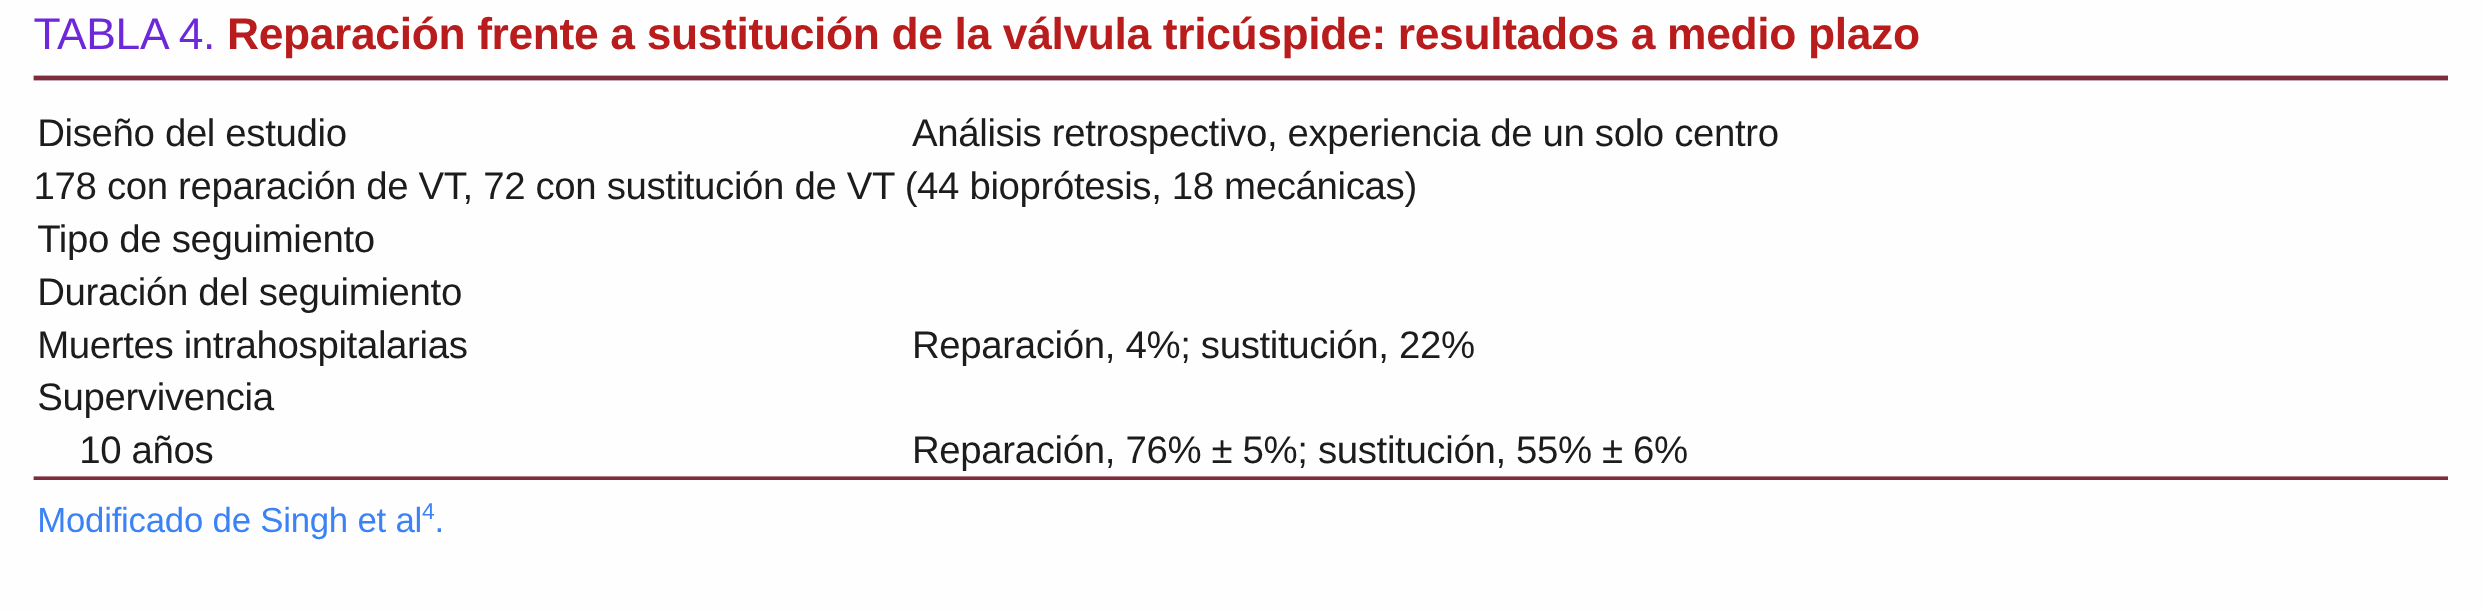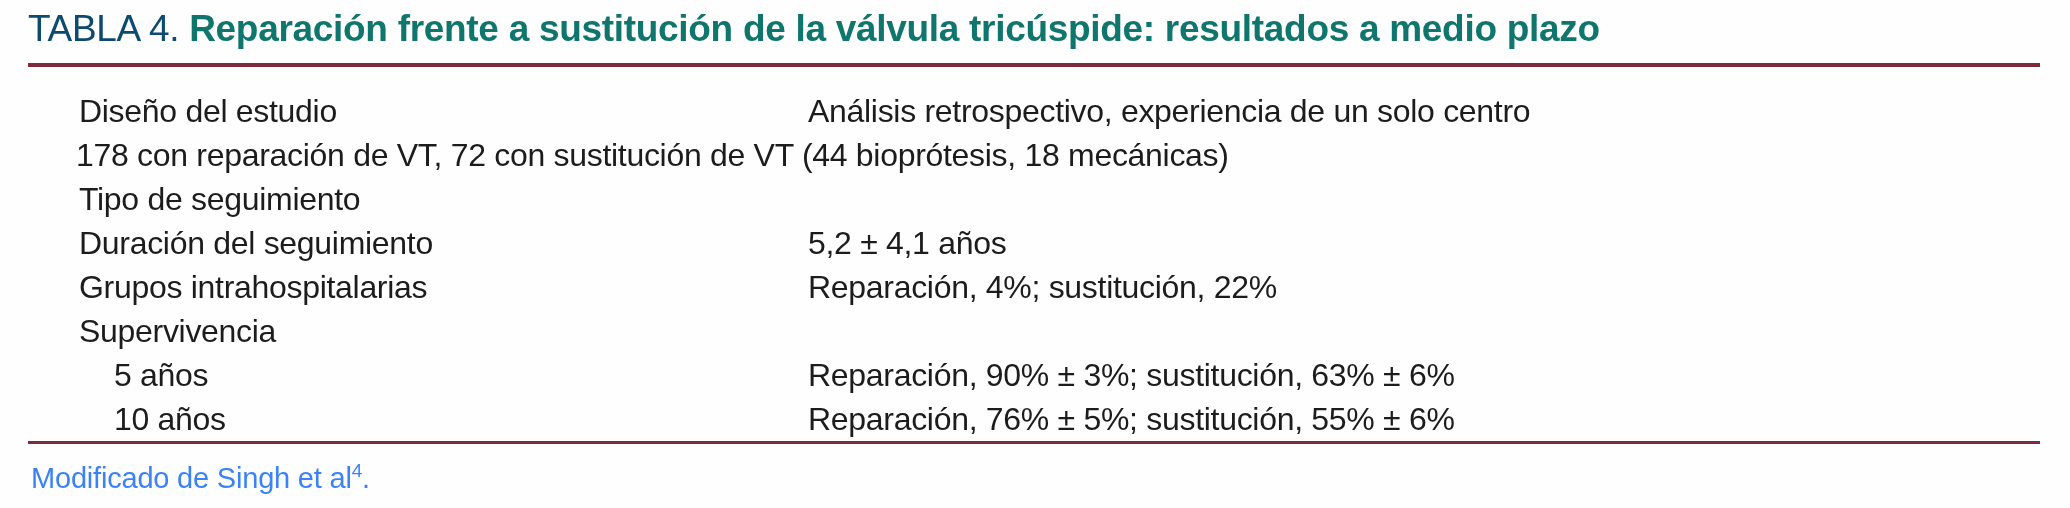--- a/index.html
+++ b/index.html
@@ -18,25 +18,25 @@
     color: #1c1c1c;
   }
   .table-heading {
     padding-top: 8px;
     font-size: 37px;
     line-height: 42px;
     letter-spacing: -0.3px;
     white-space: nowrap;
   }
   .table-heading .tab-label {
-    color: #0c4a6e;
+    color: #6d28d9;
     font-weight: 400;
   }
   .table-heading .tab-title {
-    color: #0f766e;
+    color: #b91c1c;
     font-weight: 700;
   }
   .rule {
     width: 100%;
     border: none;
     margin: 0;
   }
   .rule.top {
     margin-top: 13px;
     height: 4px;
@@ -50,21 +50,20 @@
     padding-top: 22px;
   }
   .row {
     display: flex;
     align-items: baseline;
     height: 44px;
     line-height: 44px;
     font-size: 32px;
     letter-spacing: -0.3px;
     white-space: nowrap;
-    margin-left: 48px;
   }
   .row .cell-label {
     flex: 0 0 732px;
     padding-left: 3px;
     box-sizing: border-box;
   }
   .row.indent .cell-label {
     padding-left: 38px;
   }
   .row .cell-value {
@@ -103,33 +102,28 @@
       <div class="cell-value">Análisis retrospectivo, experiencia de un solo centro</div>
     </div>
     <div class="row">
       <div class="cell-value">178 con reparación de VT, 72 con sustitución de VT (44 bioprótesis, 18 mecánicas)</div>
     </div>
     <div class="row">
       <div class="cell-label">Tipo de seguimiento</div>
     </div>
     <div class="row">
       <div class="cell-label">Duración del seguimiento</div>
-      <div class="cell-value">5,2 ± 4,1 años</div>
     </div>
     <div class="row">
-      <div class="cell-label">Grupos intrahospitalarias</div>
+      <div class="cell-label">Muertes intrahospitalarias</div>
       <div class="cell-value">Reparación, 4%; sustitución, 22%</div>
     </div>
     <div class="row">
       <div class="cell-label">Supervivencia</div>
       <div class="cell-value"></div>
-    </div>
-    <div class="row indent">
-      <div class="cell-label">5 años</div>
-      <div class="cell-value">Reparación, 90% ± 3%; sustitución, 63% ± 6%</div>
     </div>
     <div class="row indent">
       <div class="cell-label">10 años</div>
       <div class="cell-value">Reparación, 76% ± 5%; sustitución, 55% ± 6%</div>
     </div>
   </div>
 
   <div class="rule bottom"></div>
 
   <div class="footnote">

